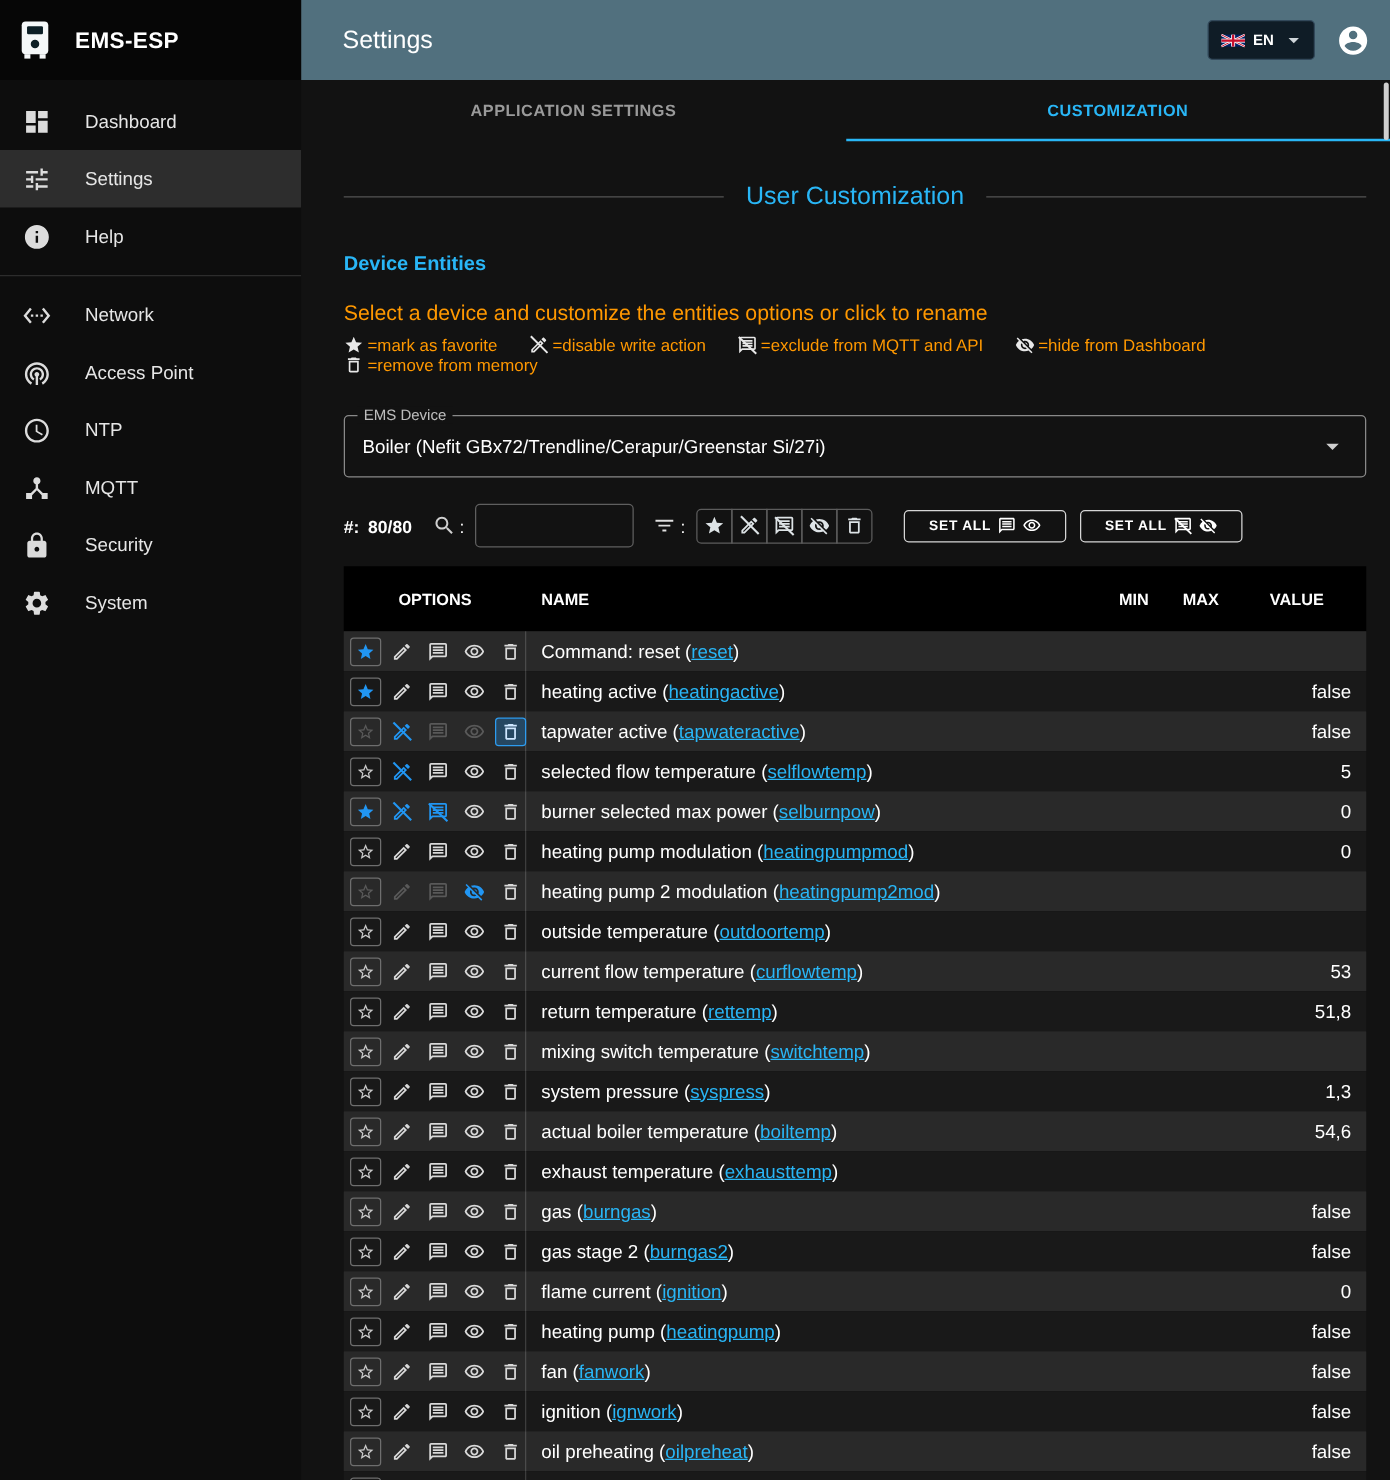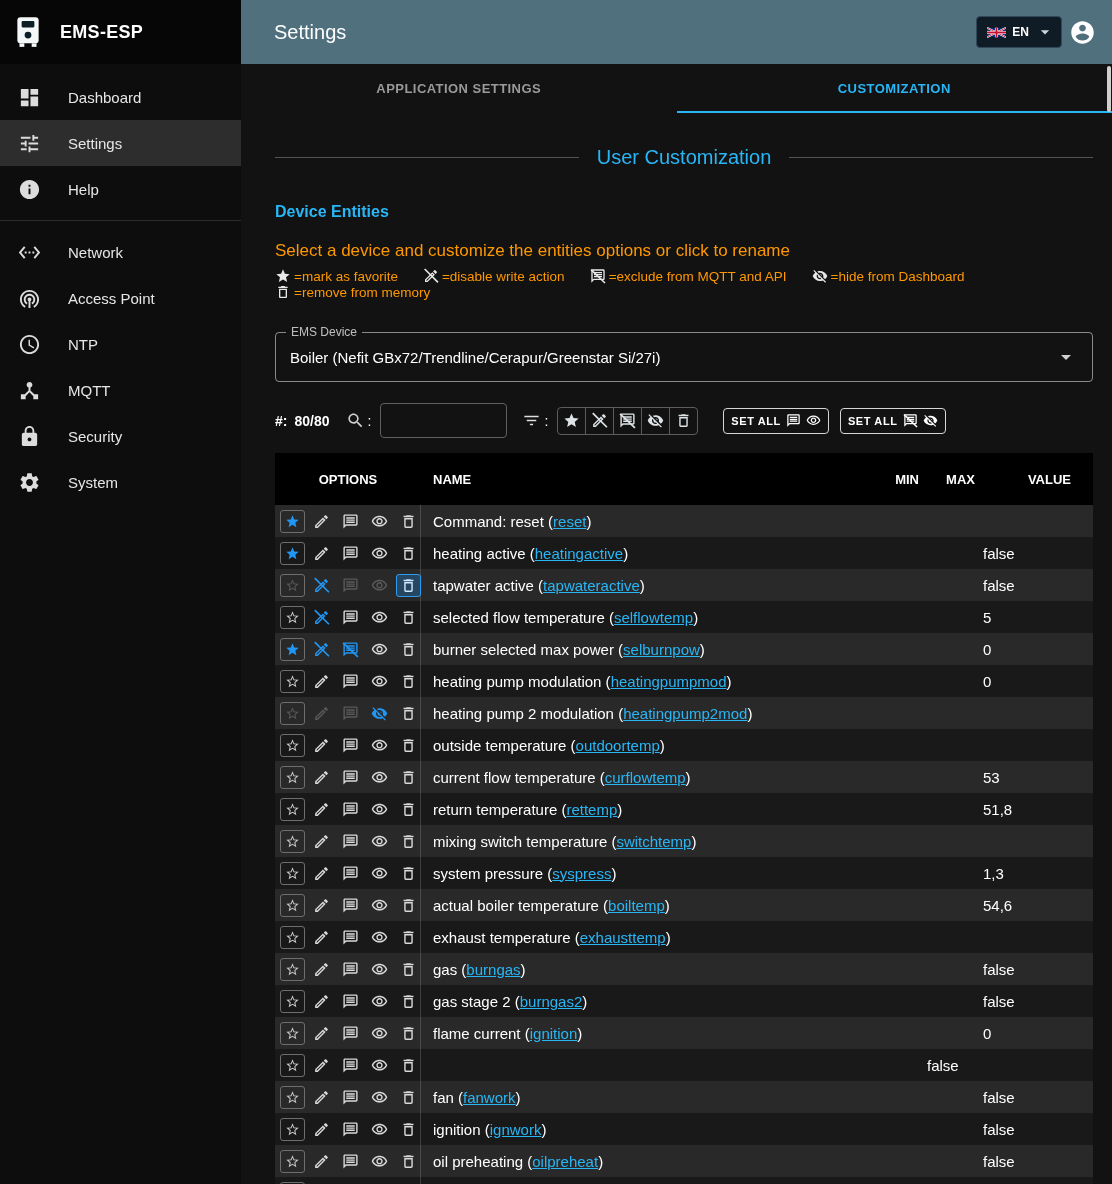--- a/index.html
+++ b/index.html
@@ -15,21 +15,21 @@
 .nav-item{height:46px;display:flex;align-items:center;gap:27px;padding:0 16px 0 18px;color:#e6e6e6;cursor:pointer}
 .nav-item.active{background:#2d2d2d}
 .nav-ic{width:23px;height:23px;color:#dcdcdc;display:flex;flex-shrink:0}
 .nav-label{font-size:15px}
 .nav-divider{height:1px;background:#2c2c2c;margin:8px 0}
 
 .main{flex:1;display:flex;flex-direction:column;position:relative;background:#121212}
 .appbar{height:64px;min-height:64px;background:#51707e;display:flex;align-items:center;padding:0 10px 0 33px}
 .appbar-title{font-size:20px;font-weight:500;flex:1}
 .lang-btn{display:flex;align-items:center;gap:6px;background:#0f1c26;border:1px solid #32485a;border-radius:4px;
-  padding:5px 6px 5px 10px;font-size:12px;font-weight:700;color:#fff;cursor:pointer}
+  padding:5px 6px 5px 10px;font-size:12px;font-weight:700;color:#fff;margin-right:10px;cursor:pointer}
 .flag{width:19px;height:11px;display:flex}
 .lang-caret{width:20px;height:20px;color:#cfd6da;display:flex}
 .account-btn{width:40px;height:40px;display:flex;align-items:center;justify-content:center;color:#fff;cursor:pointer}
 .account-btn .icwrap{width:27px;height:27px;display:flex}
 
 .tabs{display:flex;height:49px;min-height:49px}
 .tab{flex:1;display:flex;align-items:center;justify-content:center;font-size:13px;font-weight:700;
   letter-spacing:.45px;color:#9a9a9a;position:relative;cursor:pointer}
 .tab.active{color:#29b6f6}
 .tab.active::after{content:"";position:absolute;left:0;right:0;bottom:0;height:2px;background:#29b6f6}
@@ -58,47 +58,47 @@
 .search-input{width:127px;height:35px;background:transparent;border:1px solid #5f5f5f;border-radius:4px;color:#fff;
   padding:0 8px;font-size:14px;margin-right:15px;outline:none}
 .filter-ic{width:19px;height:19px;color:#e0e0e0;display:flex;margin-right:3px}
 .fgrp{display:flex;margin-right:25px}
 .fbtn{width:29px;height:28px;border:1px solid #5c5c5c;margin-left:-1px;display:flex;align-items:center;
   justify-content:center;color:#dde3e6;cursor:pointer;background:transparent}
 .fbtn:first-child{border-radius:4px 0 0 4px;margin-left:0}
 .fbtn:last-child{border-radius:0 4px 4px 0}
 .fbtn .icwrap{width:17px;height:17px;display:flex}
 .setall{display:flex;align-items:center;gap:5px;height:26px;border:1px solid #d6d6d6;border-radius:4px;
-  padding:0 7px;font-size:11px;font-weight:700;letter-spacing:.6px;color:#fff;background:transparent;
+  padding:0 19px;font-size:11px;font-weight:700;letter-spacing:.6px;color:#fff;background:transparent;
   margin-right:11px;cursor:pointer;white-space:nowrap}
 .setall .icwrap{width:15px;height:15px;display:flex;color:#fff}
 
 .table{margin-top:15px}
 .thead,.trow{display:grid;grid-template-columns:146px 1fr 56px 56px 110px;align-items:center}
 .thead{background:#000;height:52px;font-size:13px;font-weight:700;color:#fff}
 .th-options{text-align:center}
 .th-name{padding-left:12px}
 .th-min,.th-max{text-align:right;padding-right:8px}
-.th-value{text-align:right;padding-right:22px}
+.th-value{text-align:right;padding-right:34px}
 .trow{height:32px}
 .trow.odd{background:#292929}
 .trow.even{background:#191919}
 .opts{display:flex;align-items:center;height:100%;padding-left:5px;gap:4px;border-right:1px solid rgba(255,255,255,.16)}
 .tgl{width:25px;height:23px;border:1px solid #6e6e6e;border-radius:3px;display:flex;align-items:center;
   justify-content:center;color:#c9c9c9;cursor:pointer;flex-shrink:0}
 .tgl .icwrap{width:15px;height:15px;display:flex}
 .ib{width:25px;height:23px;display:flex;align-items:center;justify-content:center;color:#d9d9d9;cursor:pointer;flex-shrink:0}
 .ib .icwrap{width:17px;height:17px;display:flex}
 .on{color:#2196f3 !important}
 .dim{color:#595959 !important}
 .delbox{background:rgba(33,150,243,.28);border:1px solid #2d9cf0;border-radius:3px;color:#cfe7ff}
 .name-cell{padding-left:12px;font-size:15px;white-space:nowrap;overflow:hidden}
 .name-cell a{color:#29b6f6;text-decoration:underline;cursor:pointer}
 .cell-min,.cell-max{text-align:right;font-size:15px;padding-right:8px}
-.cell-value{text-align:left;font-size:15px;padding-right:12px}
+.cell-value{text-align:right;font-size:15px;padding-right:12px}
 
 .scroll-thumb{position:absolute;right:1px;top:66px;width:4px;height:46px;background:#cfcfcf;border-radius:2px;cursor:pointer}
 
 svg.ic{width:100%;height:100%;display:block;fill:currentColor}
 .hidden-defs{position:absolute;width:0;height:0;overflow:hidden}
 </style>
 </head>
 <body>
 
 <svg class="hidden-defs" aria-hidden="true">
@@ -1218,20 +1218,21 @@
                   </span>
                 </span>
                 <span class="ib ">
                   <span class="icwrap ">
                     <svg class="ic" viewBox="0 0 24 24">
                       <use href="#i-trash"></use>
                     </svg>
                   </span>
                 </span>
               </div>
+              <div class="name-cell"><span>heating pump (</span><a>heatingpump</a><span>)</span></div>
               <div class="cell-min"></div>
               <div class="cell-max"></div>
               <div class="cell-value">false</div>
             </div>
             <div class="trow odd">
               <div class="opts">
                 <span class="tgl  ">
                   <span class="icwrap ">
                     <svg class="ic" viewBox="0 0 24 24">
                       <use href="#i-star-o"></use>

